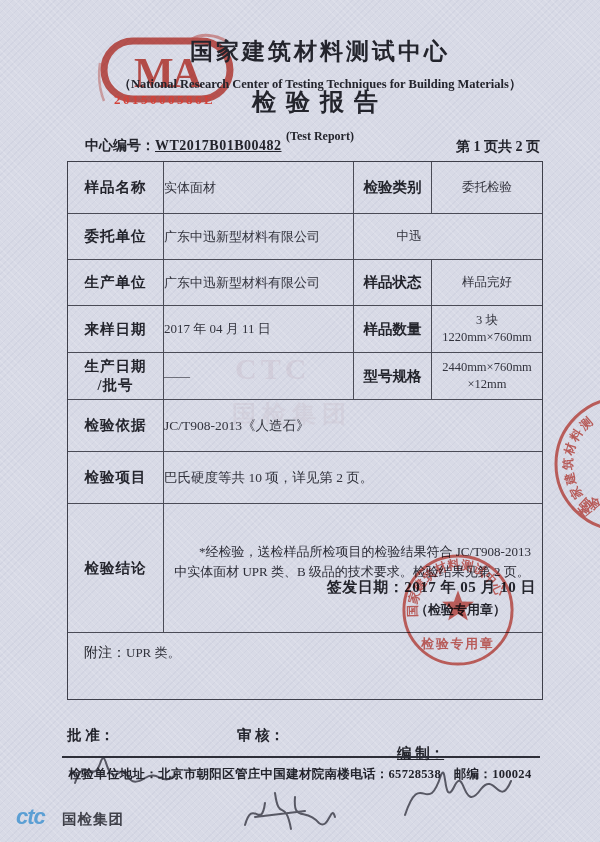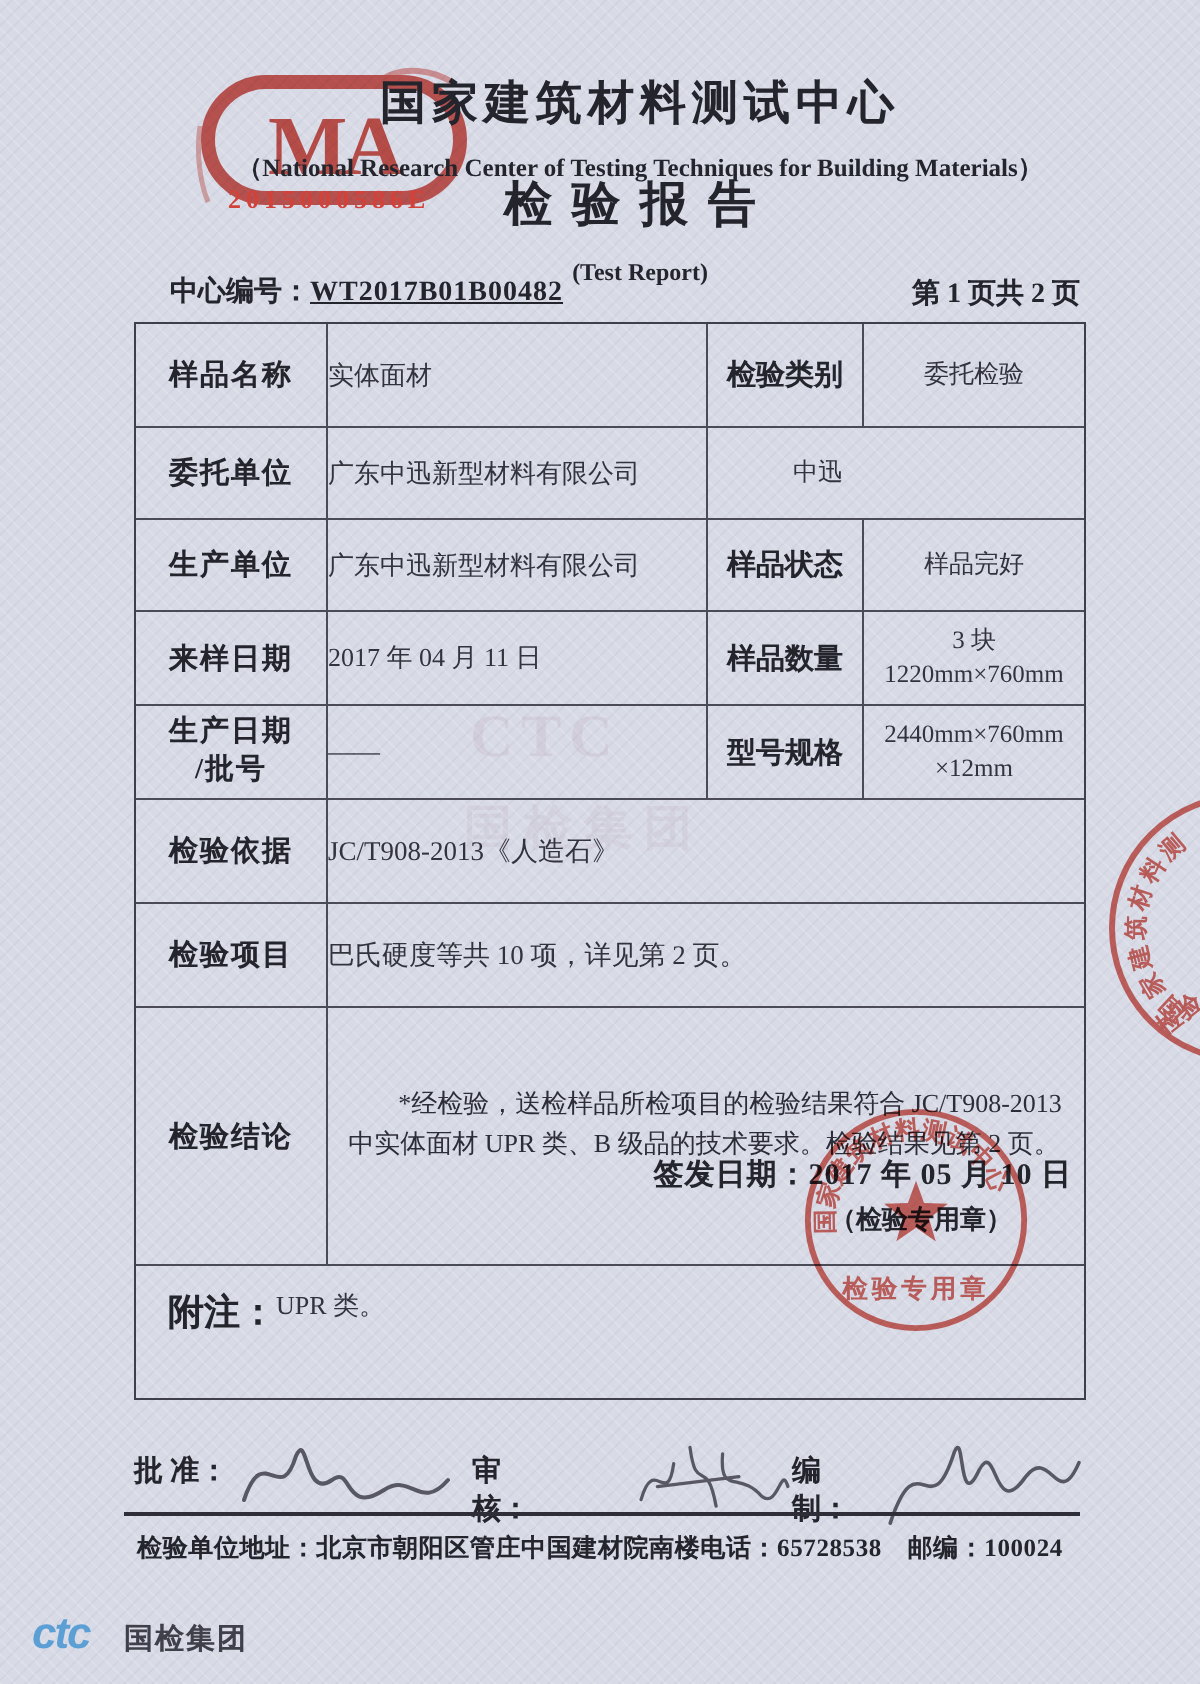--- a/index.html
+++ b/index.html
@@ -48,26 +48,26 @@
   .r5{height:47px}.r6{height:52px}.r7{height:52px}.r8{height:129px}.r9{flex:1}
   .concl-cell { width:379px; position:relative; }
   .concl-text { margin:7px 10px 0 8px; text-indent:2em; font-size:13px;
     line-height:1.5; color:#2c2d37; }
   .sign-line { position:absolute; right:6px; top:74px; font-size:15px;
     font-weight:bold; letter-spacing:.5px; }
   .seal-note { position:absolute; right:36px; top:97px; font-size:13px;
     font-weight:bold; }
   .note-cell { width:100%; padding:11px 0 0 16px; text-align:left;
     align-items:flex-start; justify-content:flex-start; flex-direction:row; }
-  .note-cell .nlab { font-size:18px; font-weight:bold; }
+  .note-cell .nlab { font-size:14px; font-weight:normal; }
   .note-cell .nval { font-size:13px; color:#32333d; }
   
   .sigrow { left:67px; top:712px; width:476px; display:flex;
     font-size:14.5px; font-weight:bold; }
-  .sig-item { display:flex; align-items:flex-start; }
+  .sig-item { display:flex; align-items:flex-start;flex-direction:column; }
   
   .sep { left:62px; top:756px; width:478px; height:2px; background:#2d2e38; }
   .footer-addr { left:0; top:766px; width:600px; text-align:center;
     font-size:12.5px; font-weight:bold; letter-spacing:.3px; }
   .ctc-logo { left:16px; top:804px; font-family:"Liberation Sans",sans-serif;
     font-size:22px; font-weight:bold; font-style:italic; color:#5b9fd4;
     letter-spacing:-1px; }
   .ctc-name { left:62px; top:810px; font-size:14.5px; font-weight:bold;
     color:#3f4049; letter-spacing:1px; }
   
@@ -206,21 +206,21 @@
         <path d="M8,38 C18,8 26,42 34,16 C40,3 38,38 52,28 C62,20 58,46 78,33 C92,24 96,44 110,28" fill="none" stroke="#41414c" stroke-width="2" stroke-linecap="round" opacity=".85"></path>
       </svg>
     </div>
     <div class="sig-item" style="width:160px;gap:40px;">
       <span style="margin-top:14px;">审 核：</span>
       <svg width="100" height="56" viewBox="0 0 100 56">
         <path d="M8,40 C16,12 24,46 28,18 M18,32 L68,26 M38,8 C42,38 48,12 54,44 M58,12 C56,38 68,22 82,38 C92,46 94,18 98,32" fill="none" stroke="#41414c" stroke-width="2" stroke-linecap="round" opacity=".85"></path>
       </svg>
     </div>
     <div class="sig-item" style="flex:1;">
-      <span style="margin-top:14px;">编 制：</span>
+      <span style="margin-top:32px;text-decoration:underline;">编 制：</span>
       <svg width="118" height="60" viewBox="0 0 118 60">
         <path d="M8,52 C24,4 30,56 44,12 C50,-2 46,48 58,22 C68,4 66,52 84,26 C98,8 102,46 114,18" fill="none" stroke="#41414c" stroke-width="2" stroke-linecap="round" opacity=".85"></path>
       </svg>
     </div>
   </div>
 
   <div class="abs sep"></div>
   <div class="abs footer-addr">检验单位地址：北京市朝阳区管庄中国建材院南楼电话：65728538　邮编：100024</div>
   <div class="abs ctc-logo">ctc</div>
   <div class="abs ctc-name">国检集团</div>

